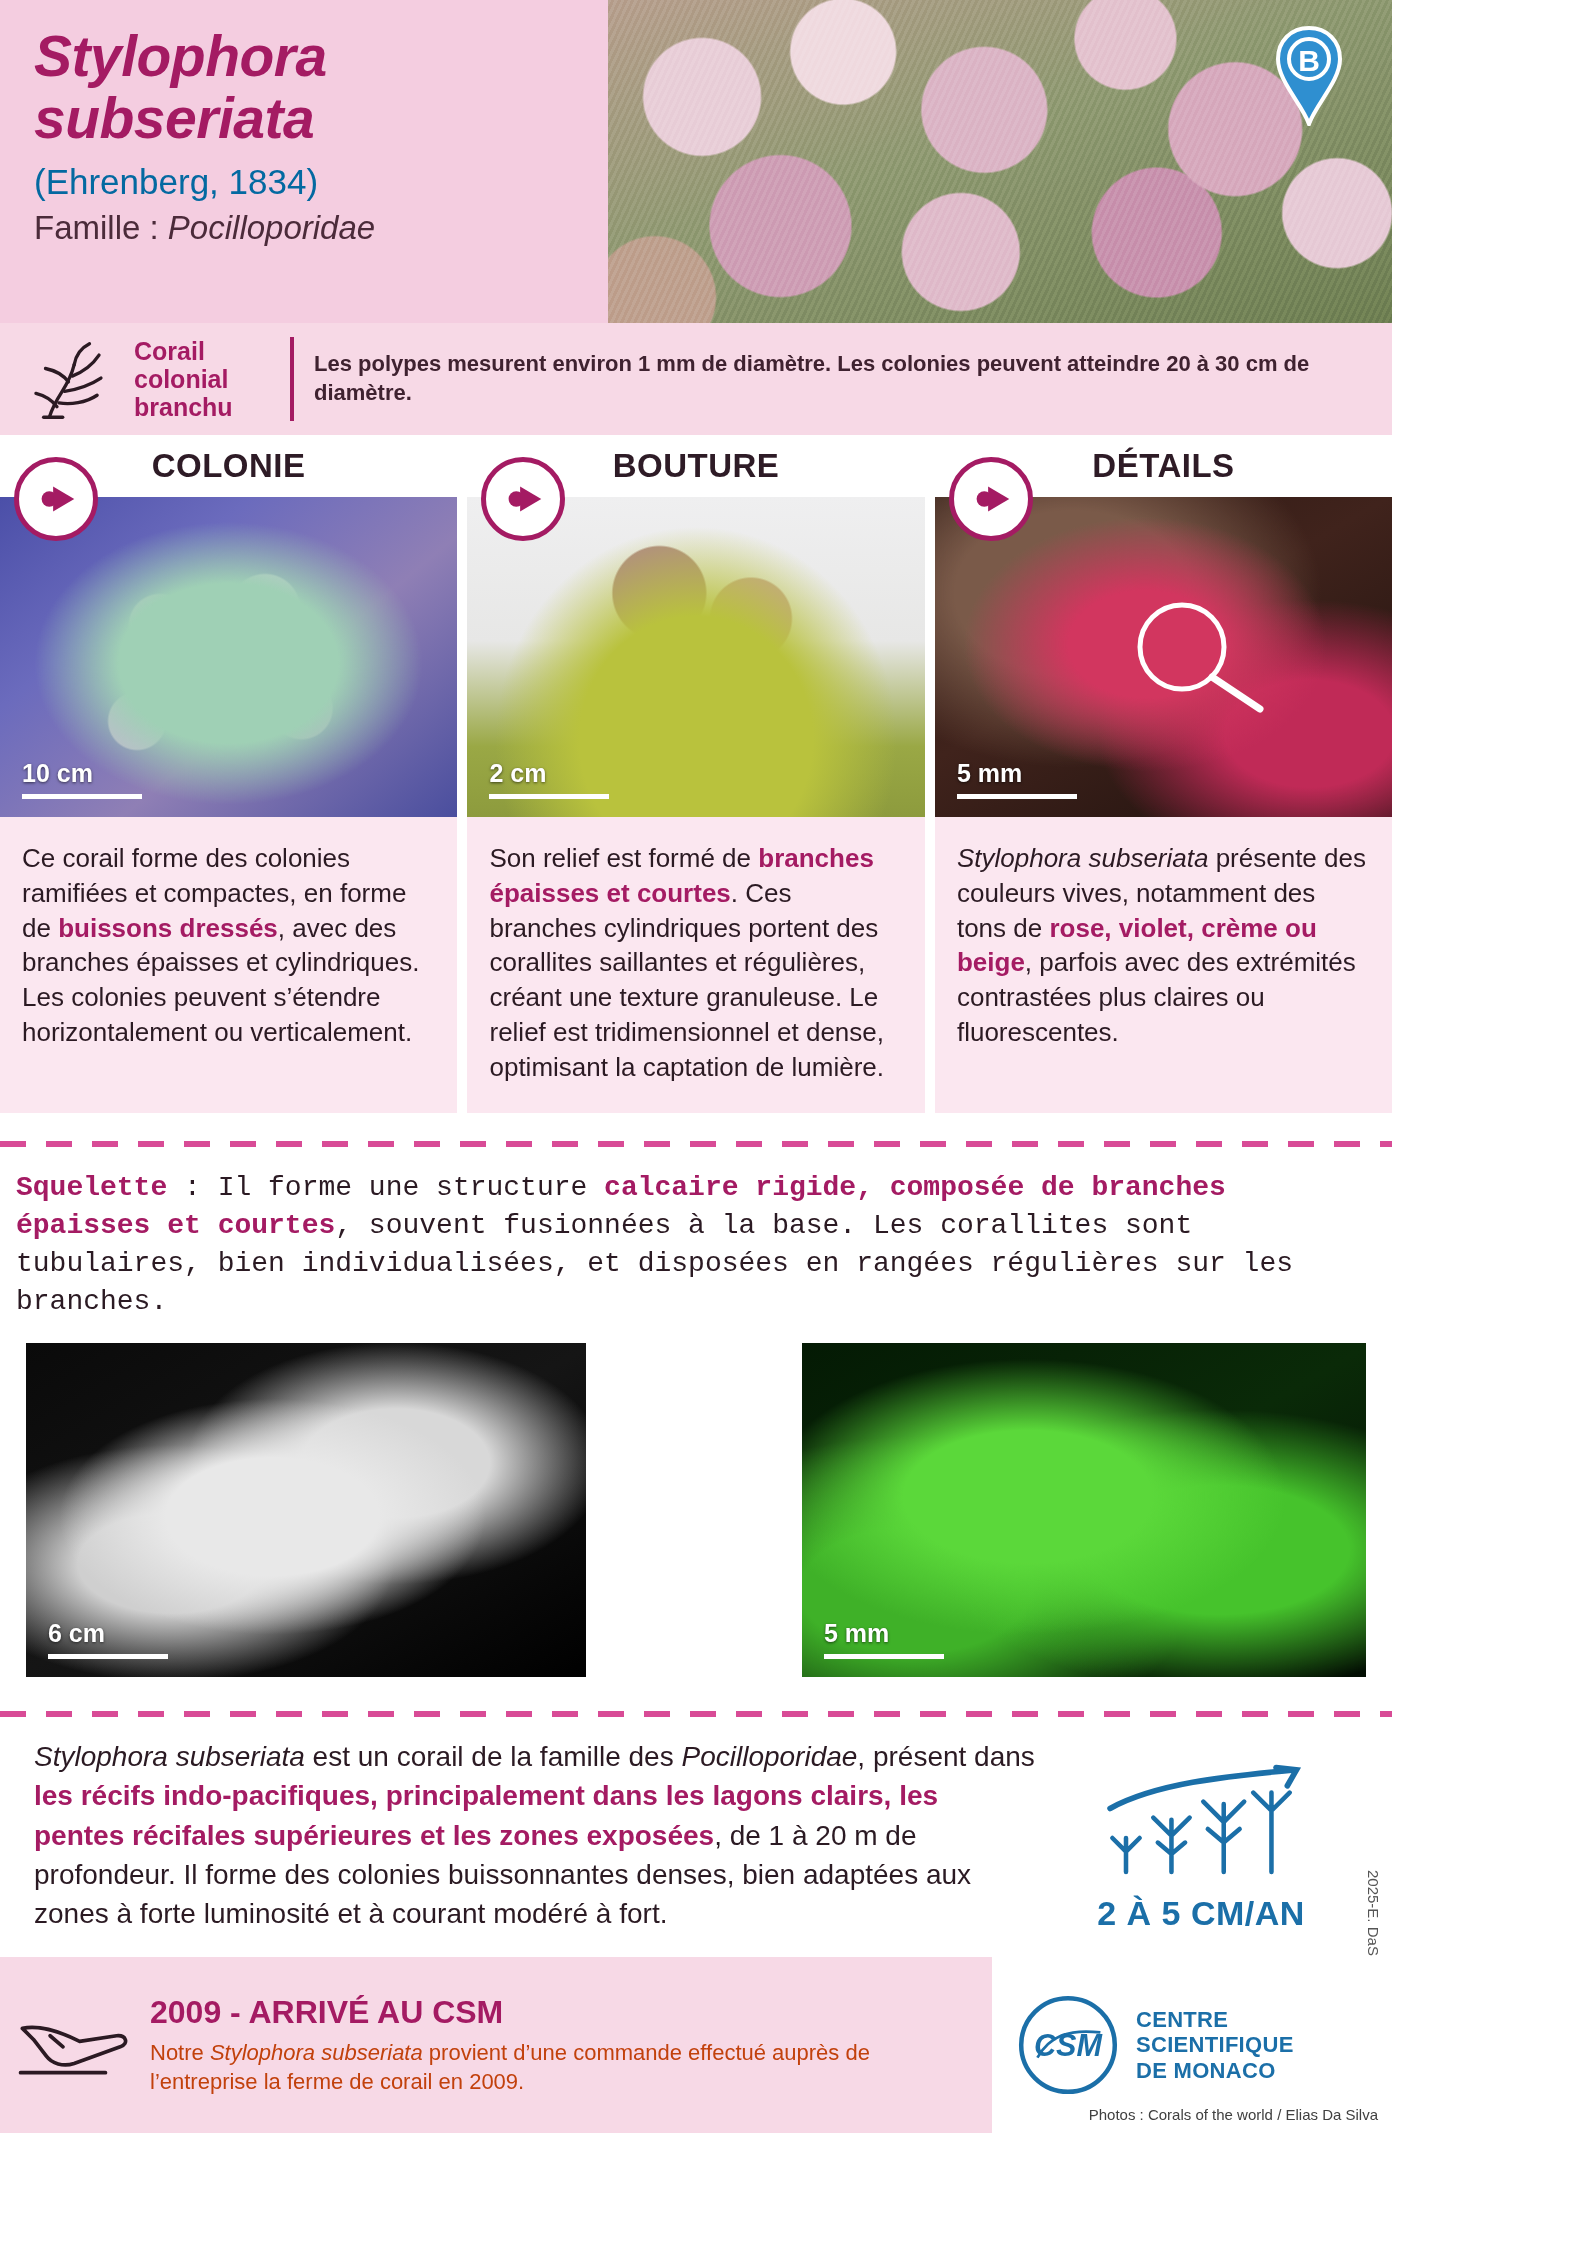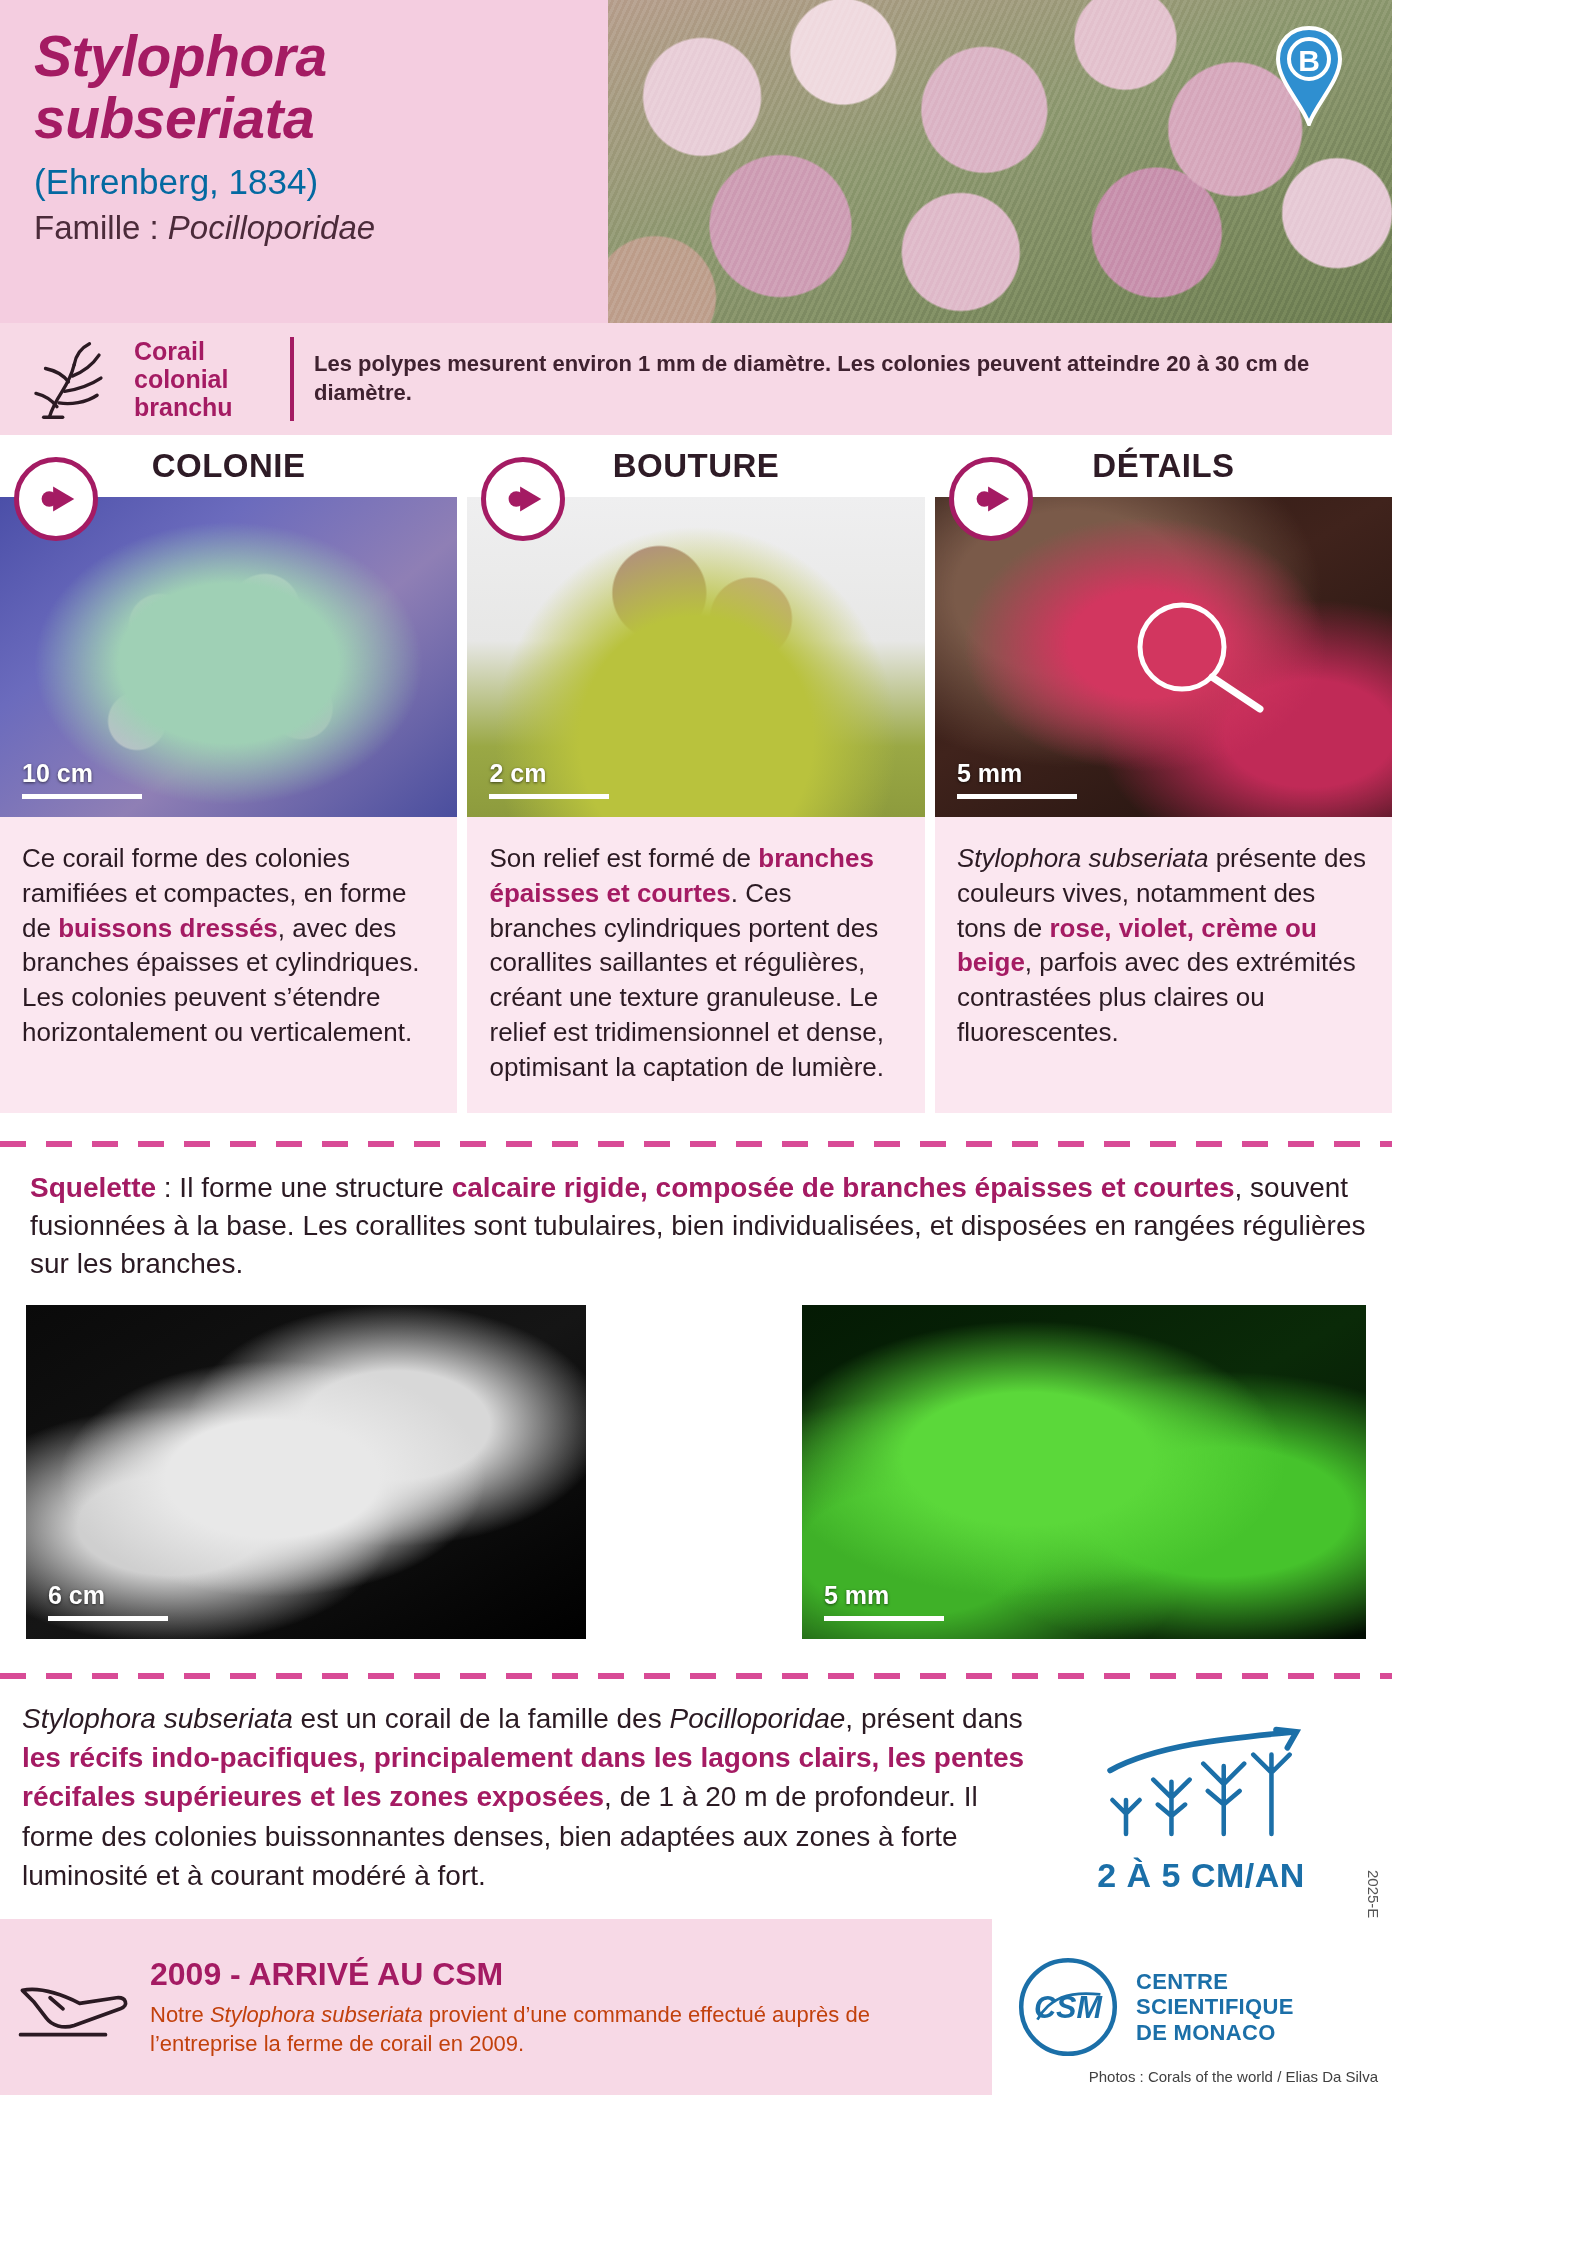--- a/index.html
+++ b/index.html
@@ -236,21 +236,22 @@
   .col-gap { width: 12px; background: #fff; }
 
   .dash-sep {
     height: 6px;
     margin: 14px 0 0 0;
     background: repeating-linear-gradient(to right, #d84b96 0 26px, transparent 26px 46px);
   }
 
   
   .skeleton {
-    padding: 22px 26px 0 30px;
+    padding: 22px 26px 0 16px;
+    font-family: Liberation Mono, monospace;
   }
   .skeleton p {
     font-size: 28px;
     line-height: 1.36;
     color: #2b1a23;
   }
   .skeleton b.key { color: #a41b63; font-weight: bold; }
   .skel-photos {
     display: flex;
     gap: 26px;
@@ -259,21 +260,21 @@
   .skel-photo {
     position: relative;
     height: 334px;
     overflow: hidden;
   }
   .skel-left { width: 660px; }
   .skel-right { width: 665px; margin-left: 190px; }
 
   
   .desc {
-    padding: 20px 26px 24px 22px;
+    padding: 20px 26px 24px 34px;
     display: flex;
     align-items: center;
   }
   .desc-text {
     flex: 1;
     font-size: 28px;
     line-height: 1.4;
     color: #2b1a23;
   }
   .desc-text i { font-style: italic; }

